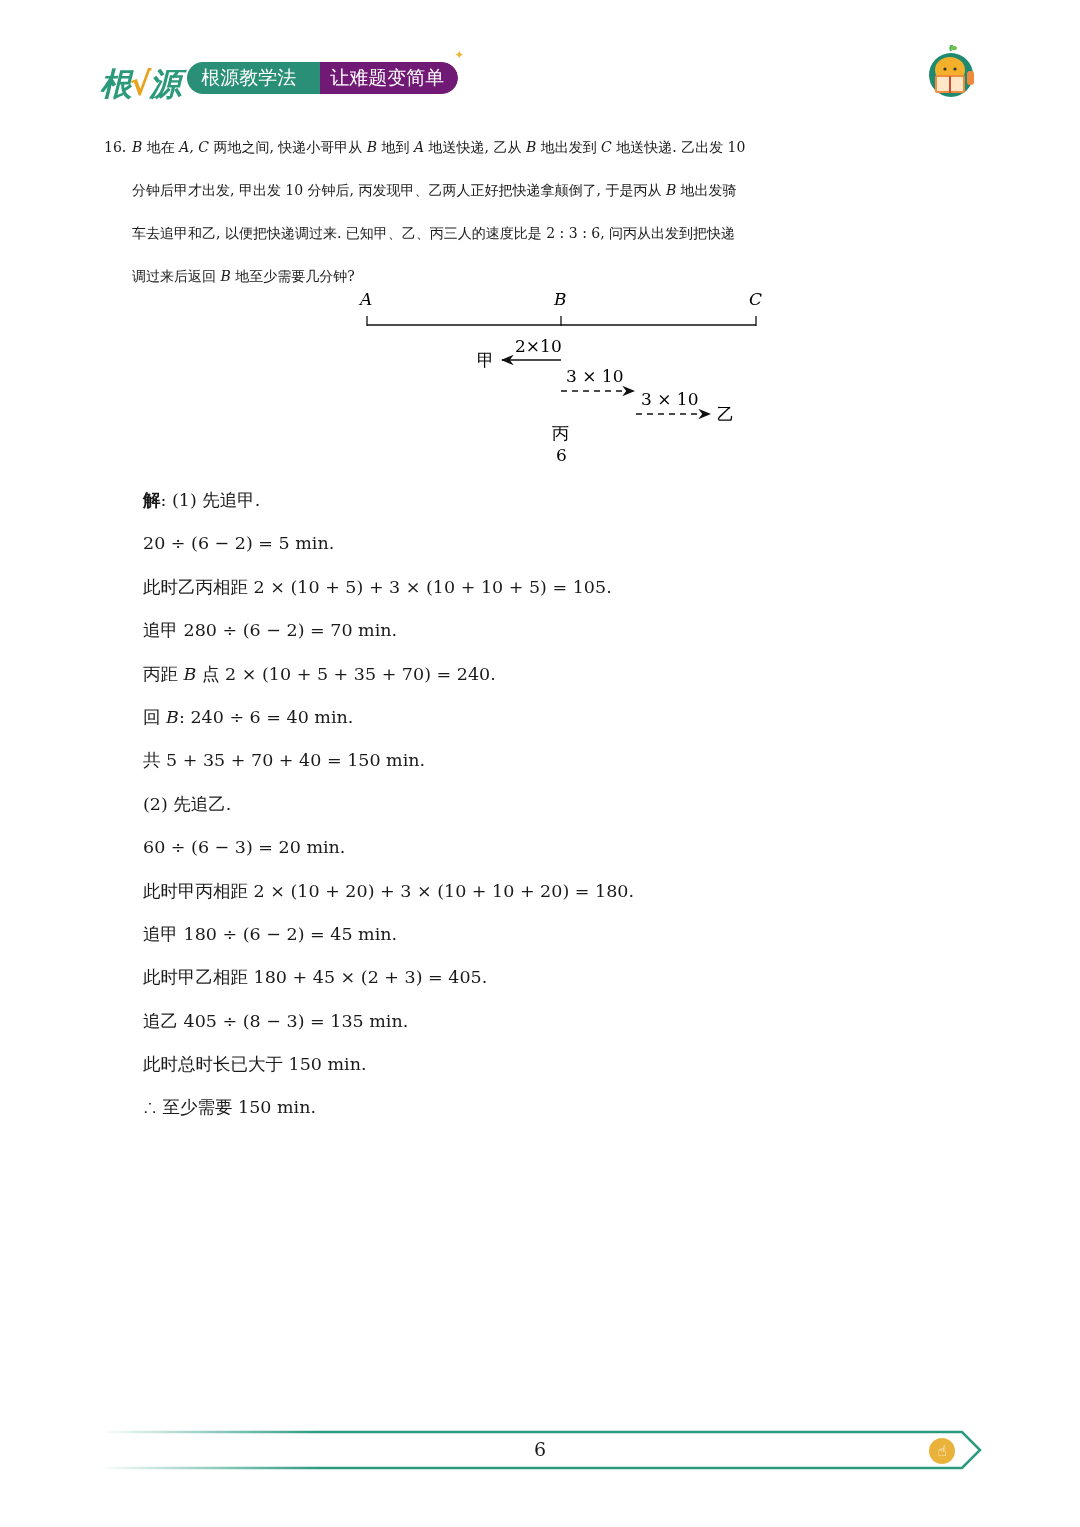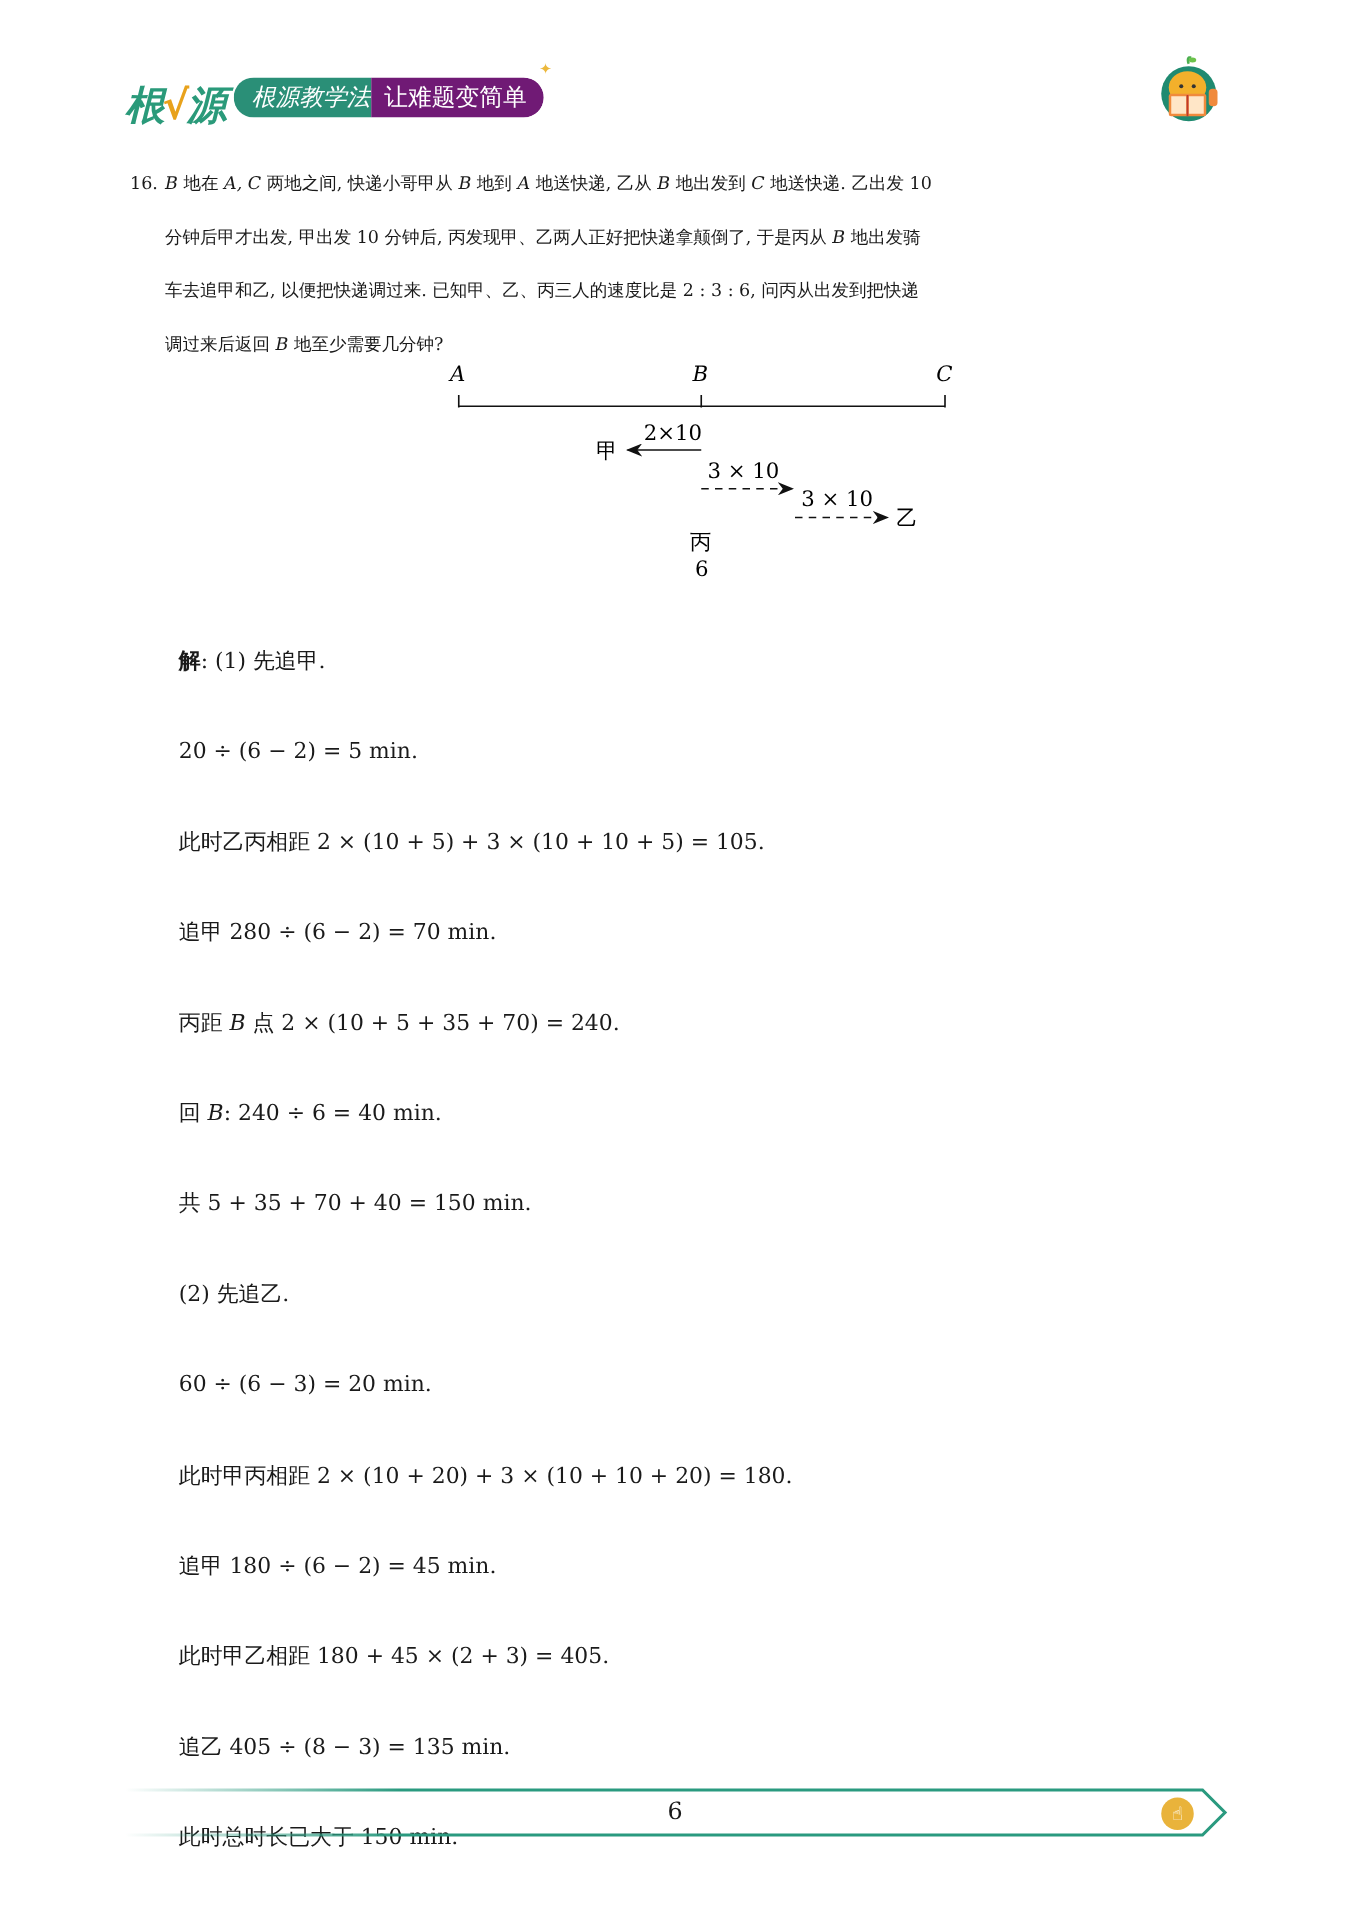--- a/index.html
+++ b/index.html
@@ -5,39 +5,39 @@
     * { box-sizing: border-box; margin: 0; padding: 0; }
     html, body { width: 1080px; height: 1527px; background: #ffffff; }
     body { position: relative; font-family: "DejaVu Serif", "Liberation Serif", serif; color: #1a1a1a; overflow: hidden; }
 
     
     .header { position: absolute; left: 100px; top: 62px; height: 44px; display: flex; align-items: flex-start; }
     .logo { display: flex; align-items: center; height: 44px; margin-right: 8px; }
     .logo-text { font-family: "DejaVu Sans", sans-serif; font-weight: bold; font-style: italic; font-size: 32px; letter-spacing: -2px; color: #2a9a7a; line-height: 1; }
     .logo-text .accent { color: #e8a21c; }
     .slogan { display: flex; height: 32px; border-radius: 16px; overflow: hidden; font-family: "DejaVu Sans", sans-serif; font-size: 19px; color: #ffffff; }
-    .slogan-left { background: #2a8f77; padding: 0 1px 0 14px; display: flex; align-items: center; font-style: italic; }
+    .slogan-left { background: #2a8f77; padding: 0 24px 0 14px; display: flex; align-items: center; }
     .slogan-right { background: #701a75; padding: 0 14px 0 10px; display: flex; align-items: center; border-radius: 0 16px 16px 0; }
     .sparkle { position: relative; left: -4px; top: -14px; color: #ecb83c; font-size: 12px; font-family: "DejaVu Sans", sans-serif; }
 
     .mascot { position: absolute; left: 922px; top: 45px; width: 58px; height: 58px; }
 
     
     .problem { position: absolute; left: 104px; top: 126px; width: 880px; font-size: 14px; line-height: 43px; }
     .problem .num { position: absolute; left: 0; top: 0; }
     .problem .lines { margin-left: 28px; }
     .problem .line { display: block; white-space: nowrap; }
     .it { font-style: italic; }
 
     
     .diagram { position: absolute; left: 340px; top: 285px; width: 440px; height: 185px; }
 
     
     .solution { position: absolute; left: 143px; top: 482px; width: 800px; font-size: 17.5px; }
-    .sol-line { height: 43.4px; line-height: 36px; white-space: nowrap; margin-top: 29px; }
+    .sol-line { height: 43.4px; line-height: 36px; white-space: nowrap; }
     .sol-line .bold { font-weight: bold; font-family: "DejaVu Sans", sans-serif; }
 
     
     .footer { position: absolute; left: 100px; top: 1428px; width: 885px; height: 44px; }
     .page-num { position: absolute; left: 0; width: 880px; top: 10px; text-align: center; font-size: 19px; }
     .hand { position: absolute; left: 829px; top: 10px; width: 26px; height: 26px; border-radius: 50%; background: #e9b33b; color: #fff; font-size: 15px; display: flex; align-items: center; justify-content: center; font-family: "DejaVu Sans", sans-serif; }
   </style>
 </head>
 <body>
 
@@ -113,20 +113,21 @@
   <div class="sol-line"><span>丙距 </span><span class="it">B</span><span> 点 2 × (10 + 5 + 35 + 70) = 240.</span></div>
   <div class="sol-line"><span>回 </span><span class="it">B</span><span>: 240 ÷ 6 = 40 min.</span></div>
   <div class="sol-line">共 5 + 35 + 70 + 40 = 150 min.</div>
   <div class="sol-line">(2) 先追乙.</div>
   <div class="sol-line">60 ÷ (6 − 3) = 20 min.</div>
   <div class="sol-line">此时甲丙相距 2 × (10 + 20) + 3 × (10 + 10 + 20) = 180.</div>
   <div class="sol-line">追甲 180 ÷ (6 − 2) = 45 min.</div>
   <div class="sol-line">此时甲乙相距 180 + 45 × (2 + 3) = 405.</div>
   <div class="sol-line">追乙 405 ÷ (8 − 3) = 135 min.</div>
   <div class="sol-line">此时总时长已大于 150 min.</div>
+  <div class="sol-line">∴ 至少需要 150 min.</div>
 </div>
 
 <div class="footer">
   <svg width="885" height="44" viewBox="0 0 885 44" style="position:absolute;left:0;top:0;">
     <defs>
       <linearGradient id="fade" x1="0" x2="1" y1="0" y2="0">
         <stop offset="0" stop-color="#2a9a7f" stop-opacity="0"></stop>
         <stop offset="0.25" stop-color="#2a9a7f" stop-opacity="1"></stop>
         <stop offset="1" stop-color="#2a9a7f" stop-opacity="1"></stop>
       </linearGradient>

